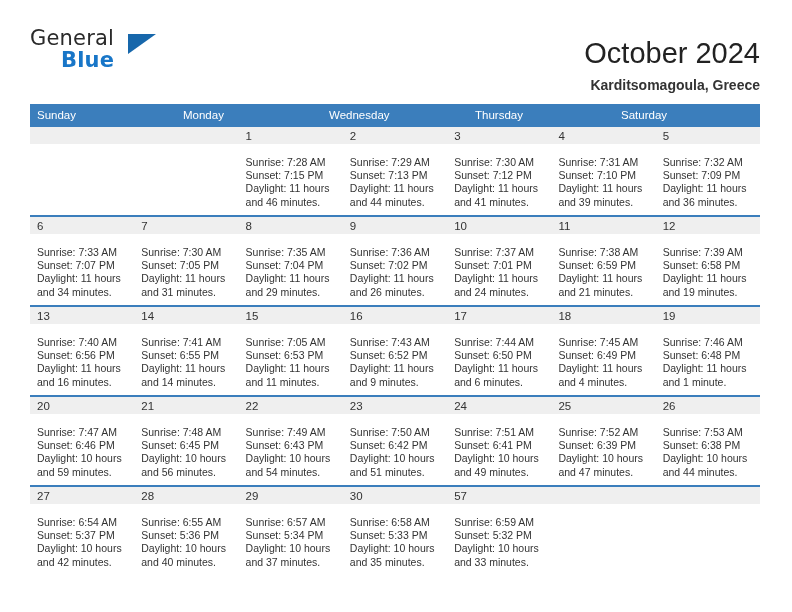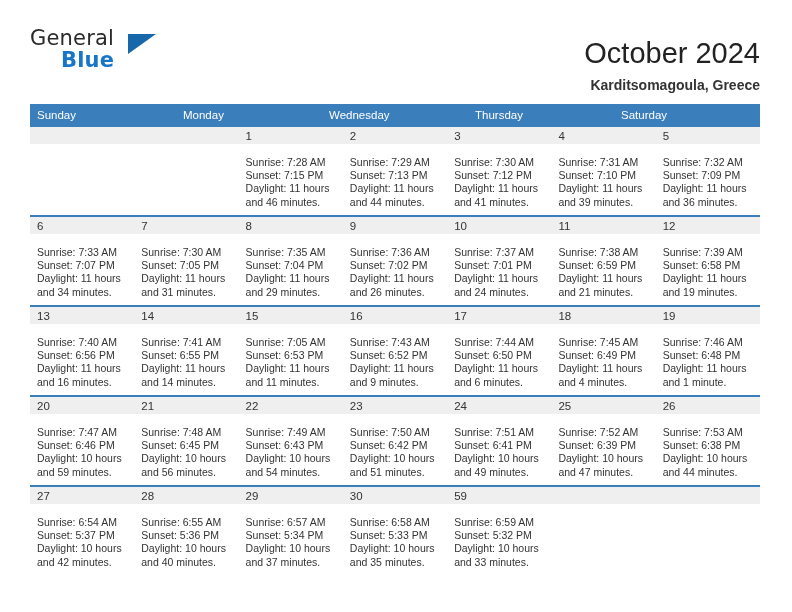--- a/index.html
+++ b/index.html
@@ -449,21 +449,21 @@
           <div class="cell">
             <div class="cell-date">30</div>
             <div class="cell-body">
               <div>Sunrise: 6:58 AM</div>
               <div>Sunset: 5:33 PM</div>
               <div>Daylight: 10 hours</div>
               <div>and 35 minutes.</div>
             </div>
           </div>
           <div class="cell">
-            <div class="cell-date">59</div>
+            <div class="cell-date">57</div>
             <div class="cell-body">
               <div>Sunrise: 6:59 AM</div>
               <div>Sunset: 5:32 PM</div>
               <div>Daylight: 10 hours</div>
               <div>and 33 minutes.</div>
             </div>
           </div>
           <div class="cell">
             <div class="cell-date"></div>
           </div>

